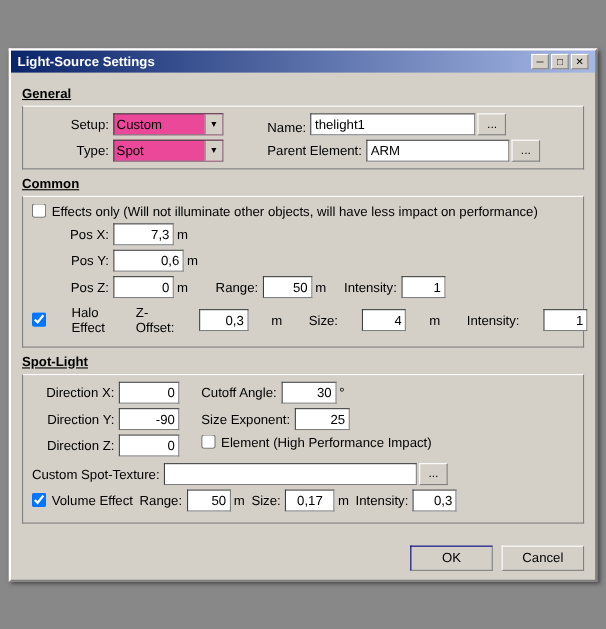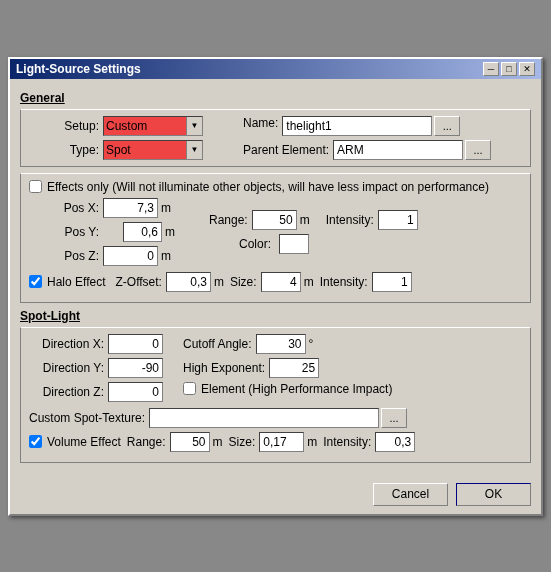--- a/index.html
+++ b/index.html
@@ -78,21 +78,21 @@
     .win-input {
       background: white;
       border: 1px solid #808080;
       border-top-color: #404040;
       border-left-color: #404040;
       padding: 1px 3px;
       font-size: 12px;
       height: 20px;
     }
     .win-select {
-      background: #ef4444;
+      background: #ec4899;
       border: 1px solid #808080;
       border-top-color: #404040;
       border-left-color: #404040;
       padding: 1px 2px;
       font-size: 12px;
       height: 20px;
       appearance: none;
       -webkit-appearance: none;
     }
     .select-wrapper {
@@ -193,21 +193,21 @@
           <span class="label">Setup:</span>
           <div class="select-wrapper">
             <select class="win-select" style="width:100px;">
               <option>Custom</option>
               <option>Spot</option>
               <option>Point</option>
             </select>
             <div class="select-arrow">▼</div>
           </div>
         </div>
-        <div style="display:flex; align-items:flex-start; margin-left:30px;">
+        <div style="display:flex; align-items:flex-end; margin-left:30px;">
           <span style="margin-right:4px;">Name:</span>
           <input class="win-input" style="width: 150px;" type="text" value="thelight1">
           <button class="btn-small">...</button>
         </div>
       </div>
       <div style="display:flex; gap:10px; align-items:center;">
         <div style="display:flex; align-items:center;">
           <span class="label">Type:</span>
           <div class="select-wrapper">
             <select class="win-select" style="width:100px;">
@@ -219,58 +219,55 @@
           </div>
         </div>
         <div style="display:flex; align-items:center; margin-left:30px;">
           <span style="margin-right:4px;">Parent Element:</span>
           <input class="win-input" style="width: 130px;" type="text" value="ARM">
           <button class="btn-small">...</button>
         </div>
       </div>
     </div>
 
+    <div class="section-label">Common</div>
     <div class="group-box">
       <div class="checkbox-row">
         <input type="checkbox" class="win-checkbox" style="">
         <span>Effects only (Will not illuminate other objects, will have less impact on performance)</span>
       </div>
-      <div style="display:flex; gap:18px; align-items:center;">
+      <div style="display:flex; gap:0; align-items:flex-end;">
         <div style="flex:0 0 auto;">
           <div class="row">
             <span class="label">Pos X:</span>
             <input class="win-input" style="width: 55px; text-align: right;" type="text" value="7,3">
             <span class="unit-label">m</span>
           </div>
           <div class="row">
             <span class="label">Pos Y:</span>
-            <input class="win-input" style="width: 39px; text-align: right; margin-left: 20px;" type="text" value="0,6">
+            <input class="win-input" style="width: 64px; text-align: right;" type="text" value="0,6">
             <span class="unit-label">m</span>
           </div>
           <div class="row">
             <span class="label">Pos Z:</span>
             <input class="win-input" style="width: 55px; text-align: right;" type="text" value="0">
             <span class="unit-label">m</span>
           </div>
         </div>
         <div style="flex:0 0 auto; margin-left:10px;">
           <div class="row">
             <span style="margin-right:4px;">Range:</span>
             <input class="win-input" style="width: 45px; text-align: right;" type="text" value="50">
             <span class="unit-label">m</span>
             <span style="margin-left:10px;">Intensity:</span>
             <input class="win-input" style="width: 40px; text-align: right; margin-left: 4px;" type="text" value="1">
           </div>
-          <div class="row">
-            <span style="margin-right:4px; margin-left:30px;">Color:</span>
-            <div class="color-box"></div>
-          </div>
-        </div>
-      </div>
-      <div class="row" style="margin-top:2px;">
+        </div>
+      </div>
+      <div class="row" style="margin-top:2px;gap:18px;">
         <input type="checkbox" class="win-checkbox" checked="" style="">
         <span>Halo Effect</span>
         <span style="margin-left:10px; margin-right:4px;">Z-Offset:</span>
         <input class="win-input" style="width: 45px; text-align: right;" type="text" value="0,3">
         <span class="unit-label">m</span>
         <span style="margin-right:4px;">Size:</span>
         <input class="win-input" style="width: 40px; text-align: right;" type="text" value="4">
         <span class="unit-label">m</span>
         <span style="margin-right:4px;">Intensity:</span>
         <input class="win-input" style="width: 40px; text-align: right;" type="text" value="1">
@@ -294,47 +291,47 @@
             <input class="win-input" style="width: 55px; text-align: right;" type="text" value="0">
           </div>
         </div>
         <div>
           <div class="row">
             <span style="margin-right:4px;">Cutoff Angle:</span>
             <input class="win-input" style="width: 50px; text-align: right;" type="text" value="30">
             <span style="margin-left:3px;">°</span>
           </div>
           <div class="row">
-            <span style="margin-right:4px;">High Exponent:</span>
+            <span style="margin-right:4px;">Size Exponent:</span>
             <input class="win-input" style="width: 50px; text-align: right;" type="text" value="25">
           </div>
           <div class="checkbox-row">
             <input type="checkbox" class="win-checkbox" style="">
             <span>Element (High Performance Impact)</span>
           </div>
         </div>
       </div>
       <div class="row" style="margin-top:2px;">
         <span style="margin-right:4px;">Custom Spot-Texture:</span>
         <input class="win-input" style="width: 230px;" type="text" value="">
         <button class="btn-small">...</button>
       </div>
       <div class="row" style="margin-top:2px;">
         <input type="checkbox" class="win-checkbox" checked="" style="">
         <span style="margin-right:6px;">Volume Effect</span>
         <span style="margin-right:4px;">Range:</span>
         <input class="win-input" style="width: 40px; text-align: right;" type="text" value="50">
         <span class="unit-label">m</span>
         <span style="margin-right:4px;">Size:</span>
-        <input class="win-input" style="width: 45px; text-align: left;" type="text" value="0,17">
+        <input class="win-input" style="width: 45px; text-align: center;" type="text" value="0,17">
         <span class="unit-label">m</span>
         <span style="margin-right:4px;">Intensity:</span>
         <input class="win-input" style="width: 40px; text-align: right;" type="text" value="0,3">
       </div>
     </div>
 
   </div>
 
   <div class="bottom-buttons">
+    <button class="btn-main btn-ok">OK</button>
     <button class="btn-main">Cancel</button>
-    <button class="btn-main btn-ok">OK</button>
   </div>
 </div>
 
 </body></html>

